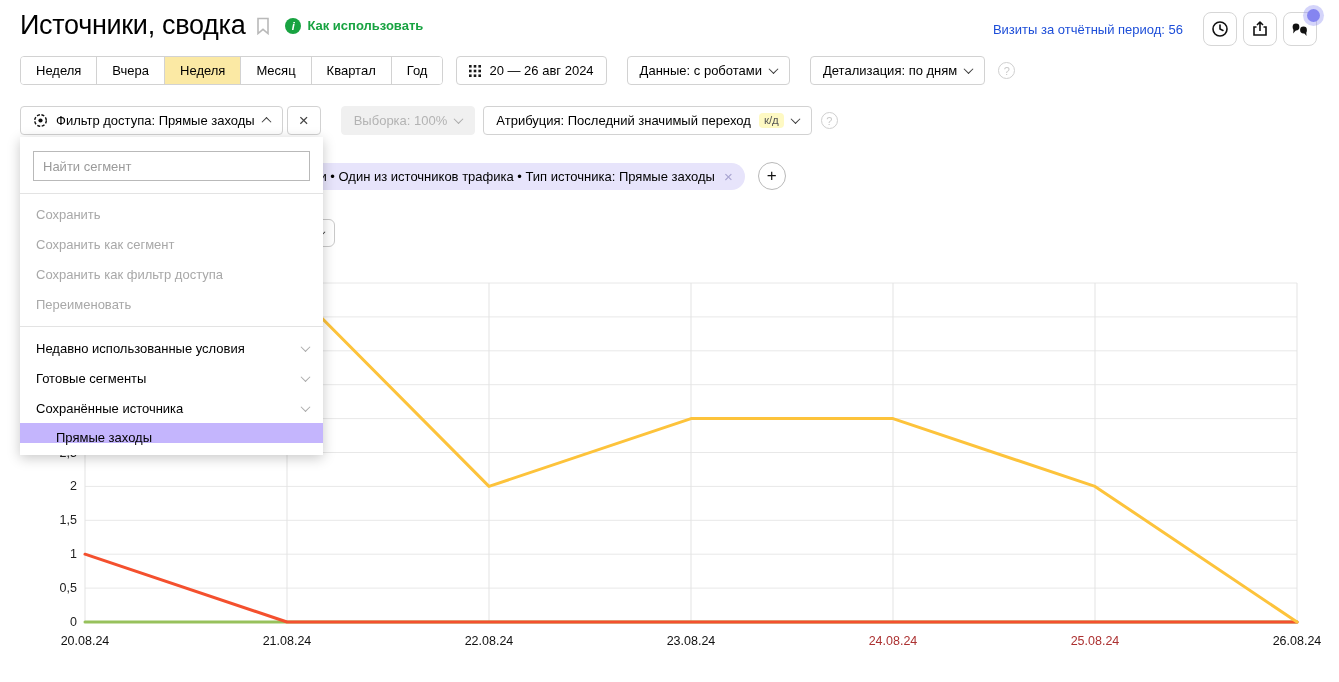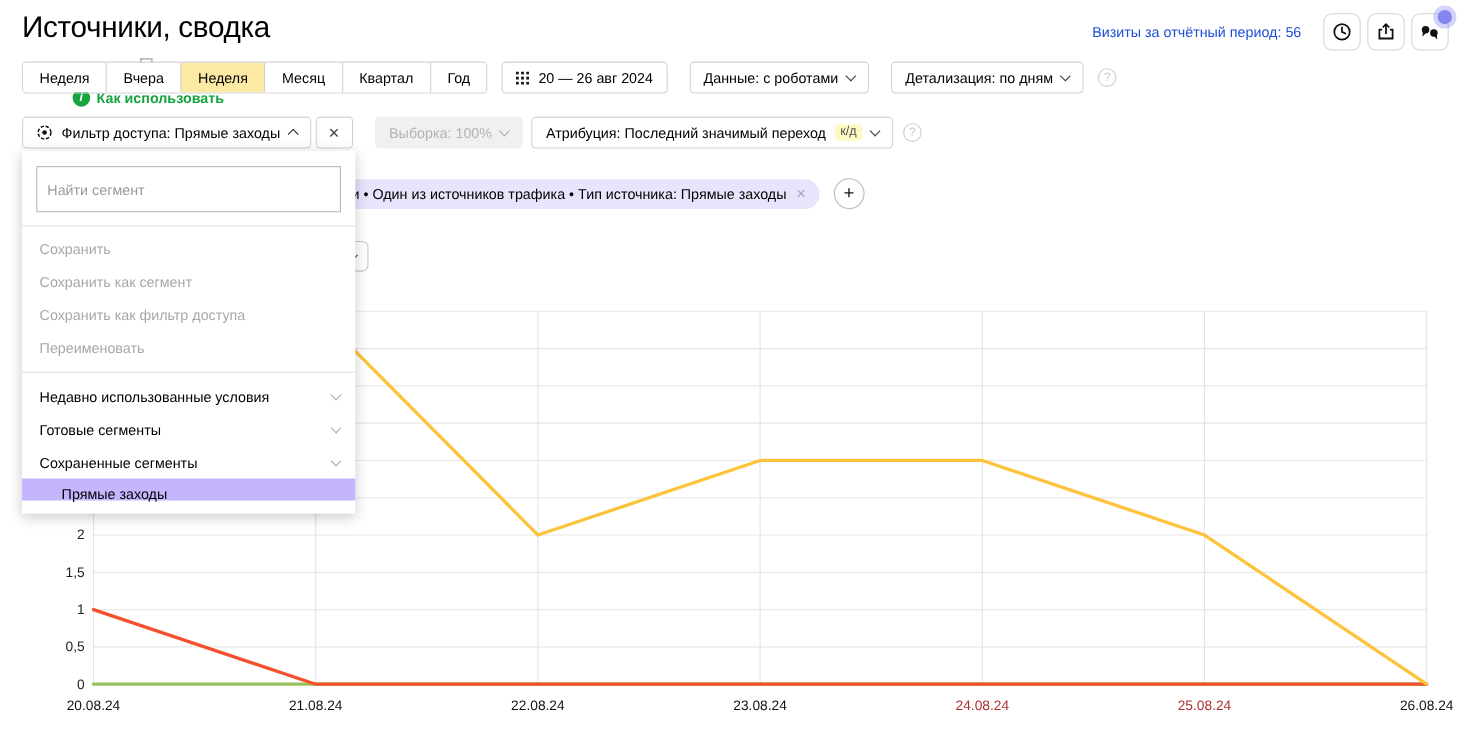--- a/index.html
+++ b/index.html
@@ -6,21 +6,21 @@
   html,body { width:1339px; height:682px; }
   body {
     position: relative;
     font-family: "Liberation Sans", sans-serif;
     background: #fff;
     color: #000;
     overflow: hidden;
   }
 
   
-  .header { position:absolute; left:20px; top:10px; display:flex; align-items:center; gap:11px; z-index:3;flex-direction:column; }
+  .header { position:absolute; left:20px; top:10px; display:flex; align-items:center; gap:11px; z-index:3; }
   .page-title { font-size:27px; font-weight:500; letter-spacing:-0.3px; }
   .howto { display:flex; align-items:center; gap:6px; margin-left:4px; }
   .info-dot { width:16px; height:16px; border-radius:50%; background:#18a341; color:#fff; font-size:11px; font-weight:700; display:flex; align-items:center; justify-content:center; font-style:italic; }
   .howto-link { color:#18a341; font-size:13px; font-weight:700; text-decoration:none; }
 
   .header-right { position:absolute; right:22px; top:12px; display:flex; align-items:center; gap:6px; z-index:3; }
   .visits-label { color:#1d4ed8; font-size:13px; margin-right:14px; }
   .icon-btn { width:34px; height:34px; border:1px solid #d6d6d6; border-radius:8px; background:#fff; display:flex; align-items:center; justify-content:center; position:relative; cursor:pointer; }
   .badge-dot { position:absolute; top:-4px; right:-4px; width:13px; height:13px; border-radius:50%; background:#8585f0; box-shadow:0 0 0 4px rgba(133,133,240,.35); }
 
@@ -50,21 +50,21 @@
   .chip { background:#e7e4fb; border-radius:14px; height:27px; display:flex; align-items:center; gap:9px; padding:0 12px 0 14px; font-size:13px; }
   .chip-x { color:#a7a3d0; font-size:15px; cursor:pointer; }
   .plus-btn { width:28px; height:28px; border:1px solid #b9b9b9; border-radius:50%; background:#fff; font-size:17px; color:#111; display:flex; align-items:center; justify-content:center; cursor:pointer; }
 
   
   .hidden-btn { position:absolute; left:258px; top:219px; width:77px; height:28px; border:1px solid #c9c9c9; border-radius:6px; background:#fff; z-index:2; display:flex; align-items:center; justify-content:flex-end; padding-right:10px; }
 
   
   .dropdown { position:absolute; left:20px; top:137px; width:303px; background:#fff; z-index:10; box-shadow:0 3px 12px rgba(0,0,0,.22); padding-bottom:6px; }
   .dd-search-wrap { padding:14px 13px 12px; }
-  .dd-search { width:100%; height:42px; border:1px solid #b9b9b9; padding:0 9px; font-size:13px; font-family:"Liberation Sans",sans-serif; color:#000; outline:none; }
+  .dd-search { width:100%; height:30px; border:1px solid #b9b9b9; padding:0 9px; font-size:13px; font-family:"Liberation Sans",sans-serif; color:#000; outline:none; }
   .dd-search::placeholder { color:#9a9a9a; }
   .dd-divider { border-top:1px solid #e3e3e3; }
   .dd-group { padding:6px 0; }
   .dd-item { height:30px; line-height:30px; padding:0 14px 0 16px; font-size:13px; color:#a8a8a8; cursor:default; }
   .dd-section { height:30px; padding:0 14px 0 16px; font-size:13px; color:#000; display:flex; align-items:center; justify-content:space-between; cursor:pointer; }
   .dd-selected { height:20px; line-height:30px; padding-left:36px; font-size:13px; color:#000; background:#c4b5fd; cursor:pointer; }
 
   
   #chart-svg { position:absolute; left:0; top:0; z-index:1; }
   #chart-svg text { font-family:"Liberation Sans", sans-serif; font-size:12.5px; fill:#111; }
@@ -251,18 +251,18 @@
   <div class="dd-group">
     <div class="dd-section">
       <span>Недавно использованные условия</span>
       <span class="chev gray dd-chev chev-down"></span>
     </div>
     <div class="dd-section">
       <span>Готовые сегменты</span>
       <span class="chev gray dd-chev chev-down"></span>
     </div>
     <div class="dd-section">
-      <span>Сохраненные сегменты</span>
+      <span>Сохранённые источника</span>
       <span class="chev gray dd-chev chev-down"></span>
     </div>
     <div class="dd-selected">Прямые заходы</div>
   </div>
 </div>
 
 </body></html>

